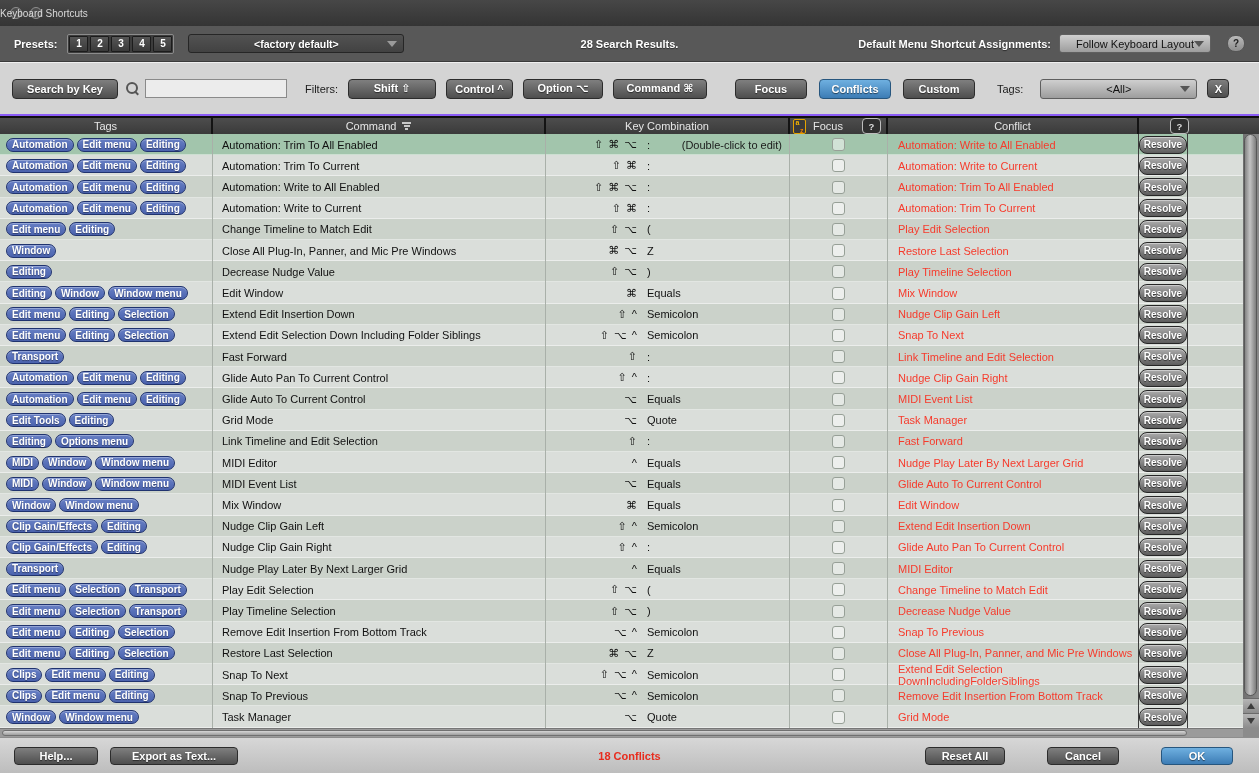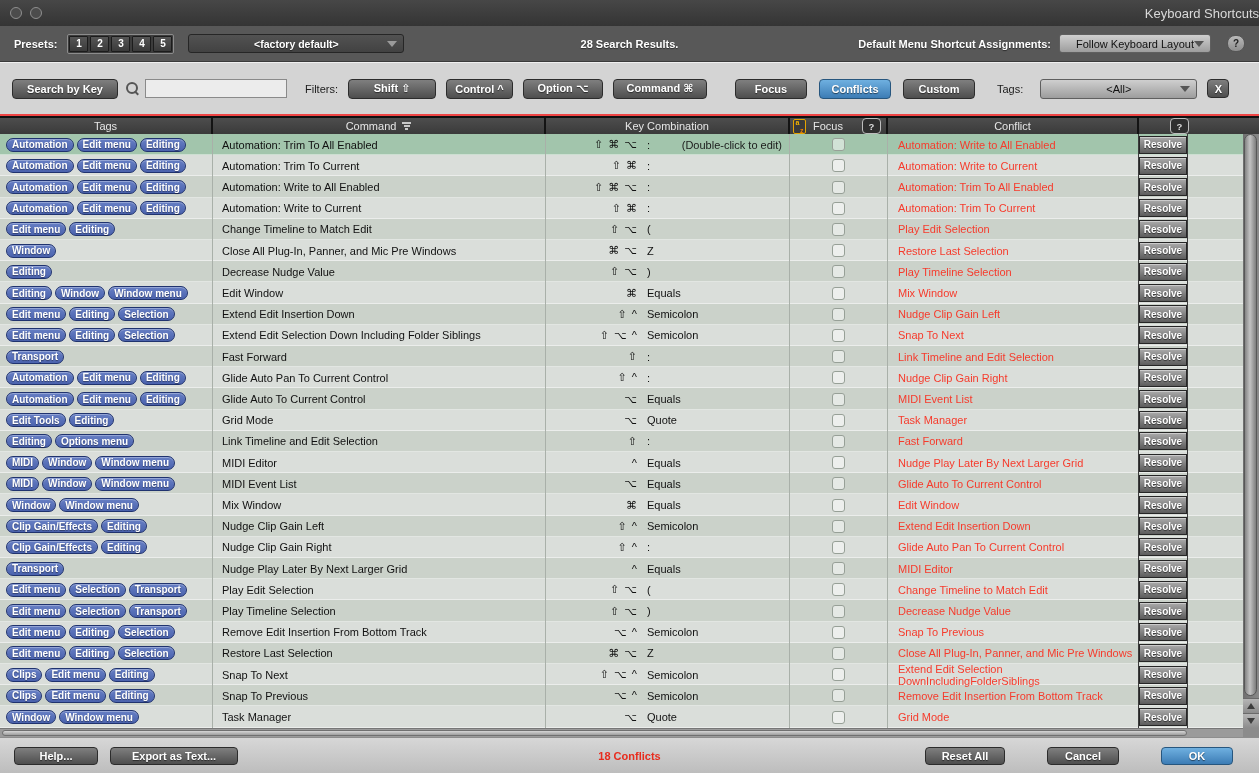--- a/index.html
+++ b/index.html
@@ -8,21 +8,21 @@
     font-family:"Liberation Sans","DejaVu Sans",sans-serif;
     background:#2f2f2f;-webkit-font-smoothing:antialiased;
   }
   
   .titlebar{position:absolute;top:0;left:0;right:0;height:26px;
     background:linear-gradient(#474747,#343434);border-bottom:1px solid #1f1f1f;
     display:flex;align-items:center;}
   .traffic{width:12px;height:12px;border-radius:50%;margin-left:8px;
     background:#4c4c4c;border:1px solid #8f8f8f;box-sizing:border-box;}
   .traffic:first-child{margin-left:10px;}
-  .win-title{position:absolute;left:0;right:0;text-align:right;color:#d9d9d9;font-size:13px;}
+  .win-title{position:absolute;left:0;right:0;text-align:left;color:#d9d9d9;font-size:10px;}
   
   .presets-bar{position:absolute;top:26px;left:0;right:0;height:36px;background:#585858;
     border-bottom:1px solid #3a3a3a;display:flex;align-items:center;padding:0 14px;box-sizing:border-box;}
   .bar-label{color:#fff;font-size:11px;font-weight:bold;text-shadow:0 1px 1px rgba(0,0,0,.5);}
   .preset-group{display:flex;gap:2px;border:1px solid #8c8c8c;border-radius:2px;padding:1px;margin-left:10px;background:#3c3c3c;}
   .preset-btn{width:17px;height:14px;background:linear-gradient(#565656,#3a3a3a);border:1px solid #1c1c1c;
     color:#fff;font-size:10px;font-weight:bold;display:flex;align-items:center;justify-content:center;border-radius:1px;}
   .dd-dark{margin-left:14px;width:214px;height:17px;background:linear-gradient(#525252,#424242);
     border:1px solid #262626;border-radius:3px;position:relative;display:flex;align-items:center;justify-content:center;
     color:#fff;font-size:10.5px;font-weight:bold;text-shadow:0 1px 1px rgba(0,0,0,.5);}
@@ -32,21 +32,21 @@
     text-shadow:0 1px 1px rgba(0,0,0,.5);}
   .presets-right{margin-left:auto;display:flex;align-items:center;gap:8px;}
   .dd-light{width:150px;height:17px;background:linear-gradient(#cfcfcf,#9d9d9d);
     border:1px solid #5f5f5f;border-radius:3px;position:relative;display:flex;align-items:center;justify-content:center;
     color:#111;font-size:11px;}
   .dd-light .dd-arrow{border-top-color:#555;}
   .help-round{width:16px;height:15px;border-radius:8px;background:linear-gradient(#b9b9b9,#8d8d8d);
     border:1px solid #555;color:#222;font-size:10px;font-weight:bold;display:flex;align-items:center;justify-content:center;margin-left:8px;}
   
   .search-panel{position:absolute;top:62px;left:0;right:0;height:54px;background:#d4d4d4;
-    border-top:1px solid #efefef;border-bottom:2px solid #ef4444;box-sizing:border-box;
+    border-top:1px solid #efefef;border-bottom:2px solid #8b5cf6;box-sizing:border-box;
     display:flex;align-items:center;padding:12px 12px;}
   .btn-dark{background:linear-gradient(#7f7f7f,#4e4e4e);border:1px solid #2c2c2c;border-radius:4px;
     color:#fff;font-size:11px;font-weight:bold;text-shadow:0 1px 1px rgba(0,0,0,.55);
     height:20px;display:flex;align-items:center;justify-content:center;box-sizing:border-box;}
   .btn-blue{background:linear-gradient(#6fb0e0,#3c7cb5)!important;border-color:#27567e!important;}
   .search-key-btn{width:106px;}
   .mag{width:13px;height:13px;position:relative;margin-left:8px;}
   .mag::before{content:"";position:absolute;width:8px;height:8px;border:2px solid #555;border-radius:50%;left:0;top:0;}
   .mag::after{content:"";position:absolute;width:5px;height:2px;background:#555;transform:rotate(45deg);left:8px;top:10px;}
   .search-input{margin-left:6px;width:132px;height:17px;background:#ececec;border:1px solid #8a8a8a;
@@ -92,21 +92,21 @@
   .col-conflict{width:251px;border-right:1px solid #3c3c3c;padding-left:10px;font-size:11px;color:#f63b2c;}
   .col-resolve{width:49px;border-right:1px solid #3c3c3c;justify-content:center;}
   .col-extra{width:55px;}
   .pill{background:linear-gradient(#677fc4,#4b63ae);border:1px solid #20336f;border-radius:8px;
     color:#fff;font-size:10px;font-weight:bold;padding:0.5px 5px;margin-left:3px;white-space:nowrap;
     text-shadow:0 1px 1px rgba(0,0,0,.4);box-shadow:inset 0 1px 0 rgba(255,255,255,.3);}
   .mods{width:92px;text-align:right;white-space:pre;letter-spacing:1px;}
   .keyname{margin-left:9px;}
   .note{position:absolute;right:7px;color:#1b1b1b;}
   .checkbox{width:13px;height:13px;border:1px solid #97a097;border-radius:3px;background:rgba(255,255,255,.5);box-sizing:border-box;}
-  .resolve-btn{width:50px;height:16px;background:linear-gradient(#ababab,#5c5c5c);border:1px solid #262626;border-radius:0;
+  .resolve-btn{width:50px;height:16px;background:linear-gradient(#ababab,#5c5c5c);border:1px solid #262626;border-radius:8px;
     color:#fff;font-size:10px;font-weight:bold;display:flex;align-items:center;justify-content:center;
     text-shadow:0 1px 1px rgba(0,0,0,.6);box-shadow:inset 0 1px 0 rgba(255,255,255,.4);}
   
   .vscroll{position:absolute;top:134px;left:1243px;width:16px;height:594px;background:linear-gradient(90deg,#6f6f6f,#8a8a8a);}
   .vthumb{position:absolute;top:0;left:1px;width:13px;height:562px;border-radius:7px;
     background:linear-gradient(90deg,#848484,#c2c2c2 45%,#7d7d7d);border:1px solid #585858;box-sizing:border-box;}
   .varrow{position:absolute;left:0;width:16px;height:15px;background:linear-gradient(#b5b5b5,#8c8c8c);
     display:flex;align-items:center;justify-content:center;border-top:1px solid #6a6a6a;box-sizing:border-box;}
   .varrow span{width:0;height:0;border-left:4px solid transparent;border-right:4px solid transparent;}
   .v-up{top:564px;} .v-up span{border-bottom:6px solid #3d3d3d;}

